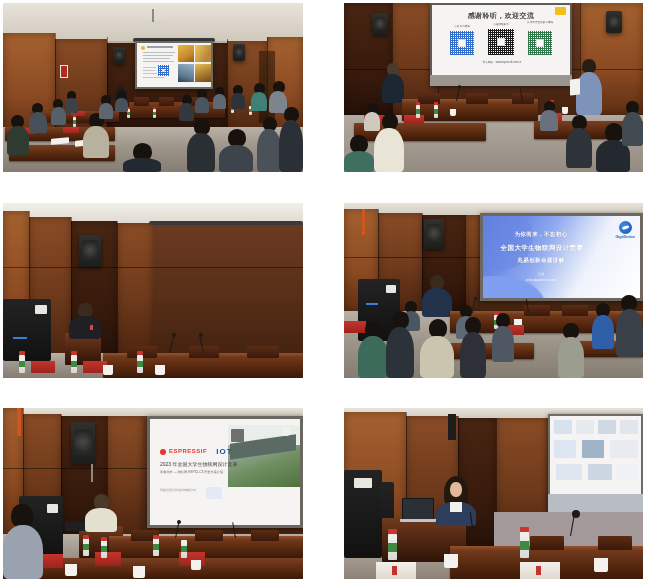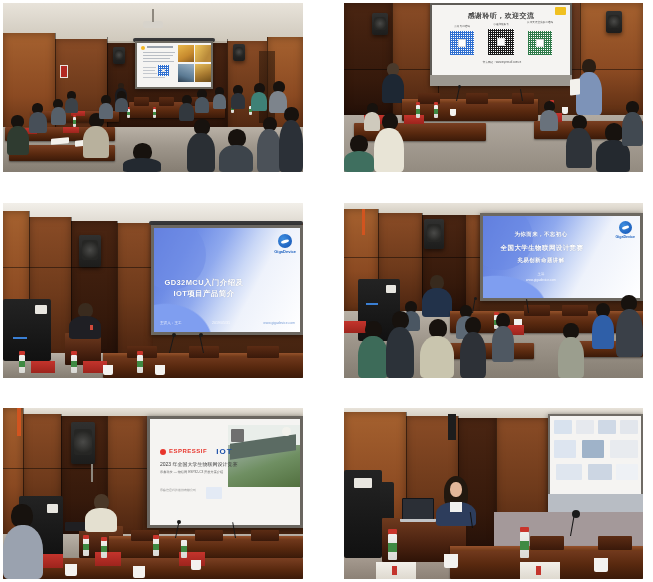--- a/index.html
+++ b/index.html
@@ -606,36 +606,20 @@
       <div class="wall-panel dark" style="left:68px; top:18px; width:46px; height:138px;"></div>
       <div class="wall-panel" style="left:114px; top:20px; width:36px; height:136px;"></div>
       <div class="seam" style="left:26px; top:8px; height:148px;"></div>
       <div class="seam" style="left:68px; top:14px; height:142px;"></div>
       <div class="seam" style="left:114px; top:18px; height:138px;"></div>
       <div class="seam h" style="top:64px;"></div>
 
       <div class="speaker-box" style="left:76px; top:32px; width:22px; height:32px;"></div>
 
       <div class="screen-roller" style="left:146px; top:18px; width:154px;"></div>
-      <div class="screen-frame" style="left:148px; top:22px; width:152px; height:110px; background:#6b6761;">
-        <div class="screen-surface" style="inset:3px; background:#eef1fa;">
-          <div class="slide slide-blue">
-            <div class="blob" style="left:-18px;top:-8px;width:70px;height:70px;background:#6f8ce6;"></div>
-            <div class="giga-logo" style="right:4px; top:6px;">
-              <div class="giga-mark" style="width:14px;height:14px;"></div>
-              <div class="giga-text" style="font-size:4px;margin-top:1px;">GigaDevice</div>
-            </div>
-            <div class="slide-title-cn" style="left:0;width:100px;top:50px;font-size:7.5px;">GD32MCU入门介绍及</div>
-            <div class="slide-title-cn" style="left:0;width:100px;top:61px;font-size:7.5px;">IOT项目产品简介</div>
-            <div class="slide-foot" style="left:6px;bottom:7px;font-size:3.6px;color:rgba(255,255,255,.85);">主讲人：王工</div>
-            <div class="slide-foot" style="left:58px;bottom:7px;font-size:3.6px;color:rgba(255,255,255,.85);">2019/05/31</div>
-            <div class="slide-foot" style="right:5px;bottom:7px;font-size:3.4px;color:#7fa2d8;">www.gigadevice.com</div>
-          </div>
-        </div>
-      </div>
 
       <div class="floor" style="top:150px; height:25px;"></div>
 
       <div class="rack" style="left:0; top:96px; width:48px; height:62px;"></div>
       <div class="rack-label" style="left:32px; top:102px; width:12px; height:9px;"></div>
       <div style="position:absolute;left:10px;top:134px;width:14px;height:2px;background:#3a7fd4;"></div>
 
       <div class="podium" style="left:62px; top:130px; width:36px; height:32px;"></div>
       <div class="person" style="left:66px; top:100px; width:32px; height:36px;">
         <div class="head" style="left:9px;top:0;width:15px;height:15px;background:#3a2b1e;"></div>

